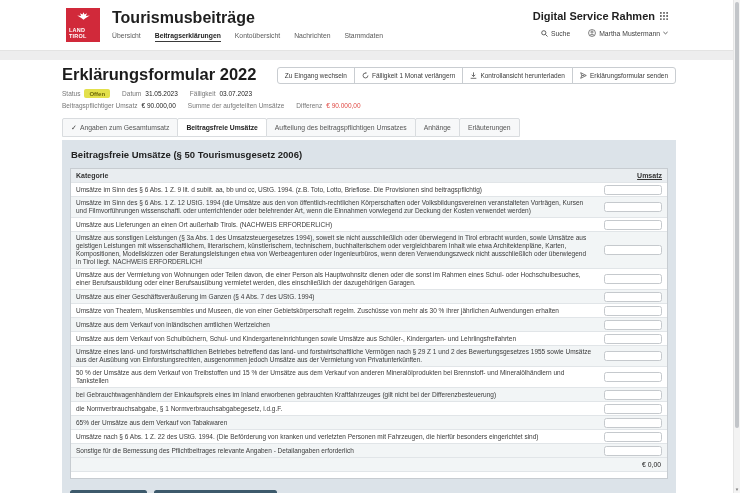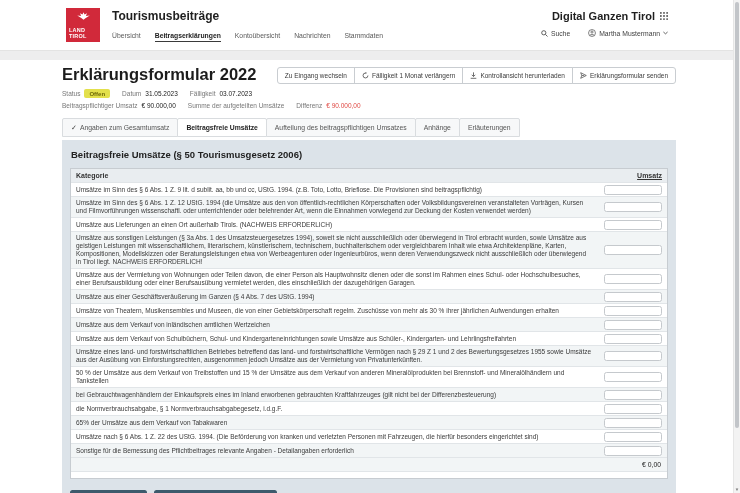--- a/index.html
+++ b/index.html
@@ -8,21 +8,21 @@
           font-family:"Liberation Sans", sans-serif; color:#333; overflow:hidden; }
 
   
   .header { position:absolute; top:0; left:0; width:740px; height:50px; background:#fff; z-index:2; }
   .logo { position:absolute; left:66px; top:8px; width:34px; height:34px; background:#d1293a;
           color:#fff; display:flex; flex-direction:column; justify-content:space-between;
           padding:3px 0 3px; }
   .logo-eagle { display:flex; justify-content:center; }
   .logo-eagle svg { width:15px; height:10px; }
   .logo-text { font-size:5.5px; font-weight:bold; line-height:6px; padding-left:3px; letter-spacing:.2px; }
-  .app-title { position:absolute; left:112px; top:9px; font-size:12px; font-weight:bold; color:#1f1f1f; }
+  .app-title { position:absolute; left:112px; top:9px; font-size:16px; font-weight:bold; color:#1f1f1f; }
   .nav { position:absolute; left:112px; top:32px; display:flex; gap:14px; font-size:6.8px; color:#5a5a5a; }
   .nav-item { padding-bottom:2px; cursor:pointer; }
   .nav-item.active { color:#1d1d1d; font-weight:bold; border-bottom:1.5px solid #3a3a3a; }
   .hdr-right { position:absolute; right:72px; top:10px; }
   .service-title { display:flex; align-items:center; justify-content:flex-end; gap:5px;
                    font-size:11px; font-weight:bold; color:#1f1f1f; }
   .hdr-sub { margin-top:7px; display:flex; align-items:center; justify-content:flex-end; gap:18px;
              font-size:6.8px; color:#3f3f3f; }
   .hdr-sub .itm { display:flex; align-items:center; gap:3px; cursor:pointer; }
   .icon svg { display:block; }
@@ -105,21 +105,21 @@
     <div class="app-title">Tourismusbeiträge</div>
     <div class="nav">
       <div class="nav-item">Übersicht</div>
       <div class="nav-item active">Beitragserklärungen</div>
       <div class="nav-item">Kontoübersicht</div>
       <div class="nav-item">Nachrichten</div>
       <div class="nav-item">Stammdaten</div>
     </div>
     <div class="hdr-right">
       <div class="service-title">
-        <span>Digital Ganzen Tirol</span>
+        <span>Digital Service Rahmen</span>
         <span class="icon">
           <svg width="8" height="8" viewBox="0 0 9 9" fill="#444">
             <circle cx="1" cy="1" r="1"></circle>
               <circle cx="4.5" cy="1" r="1"></circle>
               <circle cx="8" cy="1" r="1"></circle>
             <circle cx="1" cy="4.5" r="1"></circle>
               <circle cx="4.5" cy="4.5" r="1"></circle>
               <circle cx="8" cy="4.5" r="1"></circle>
             <circle cx="1" cy="8" r="1"></circle>
               <circle cx="4.5" cy="8" r="1"></circle>

